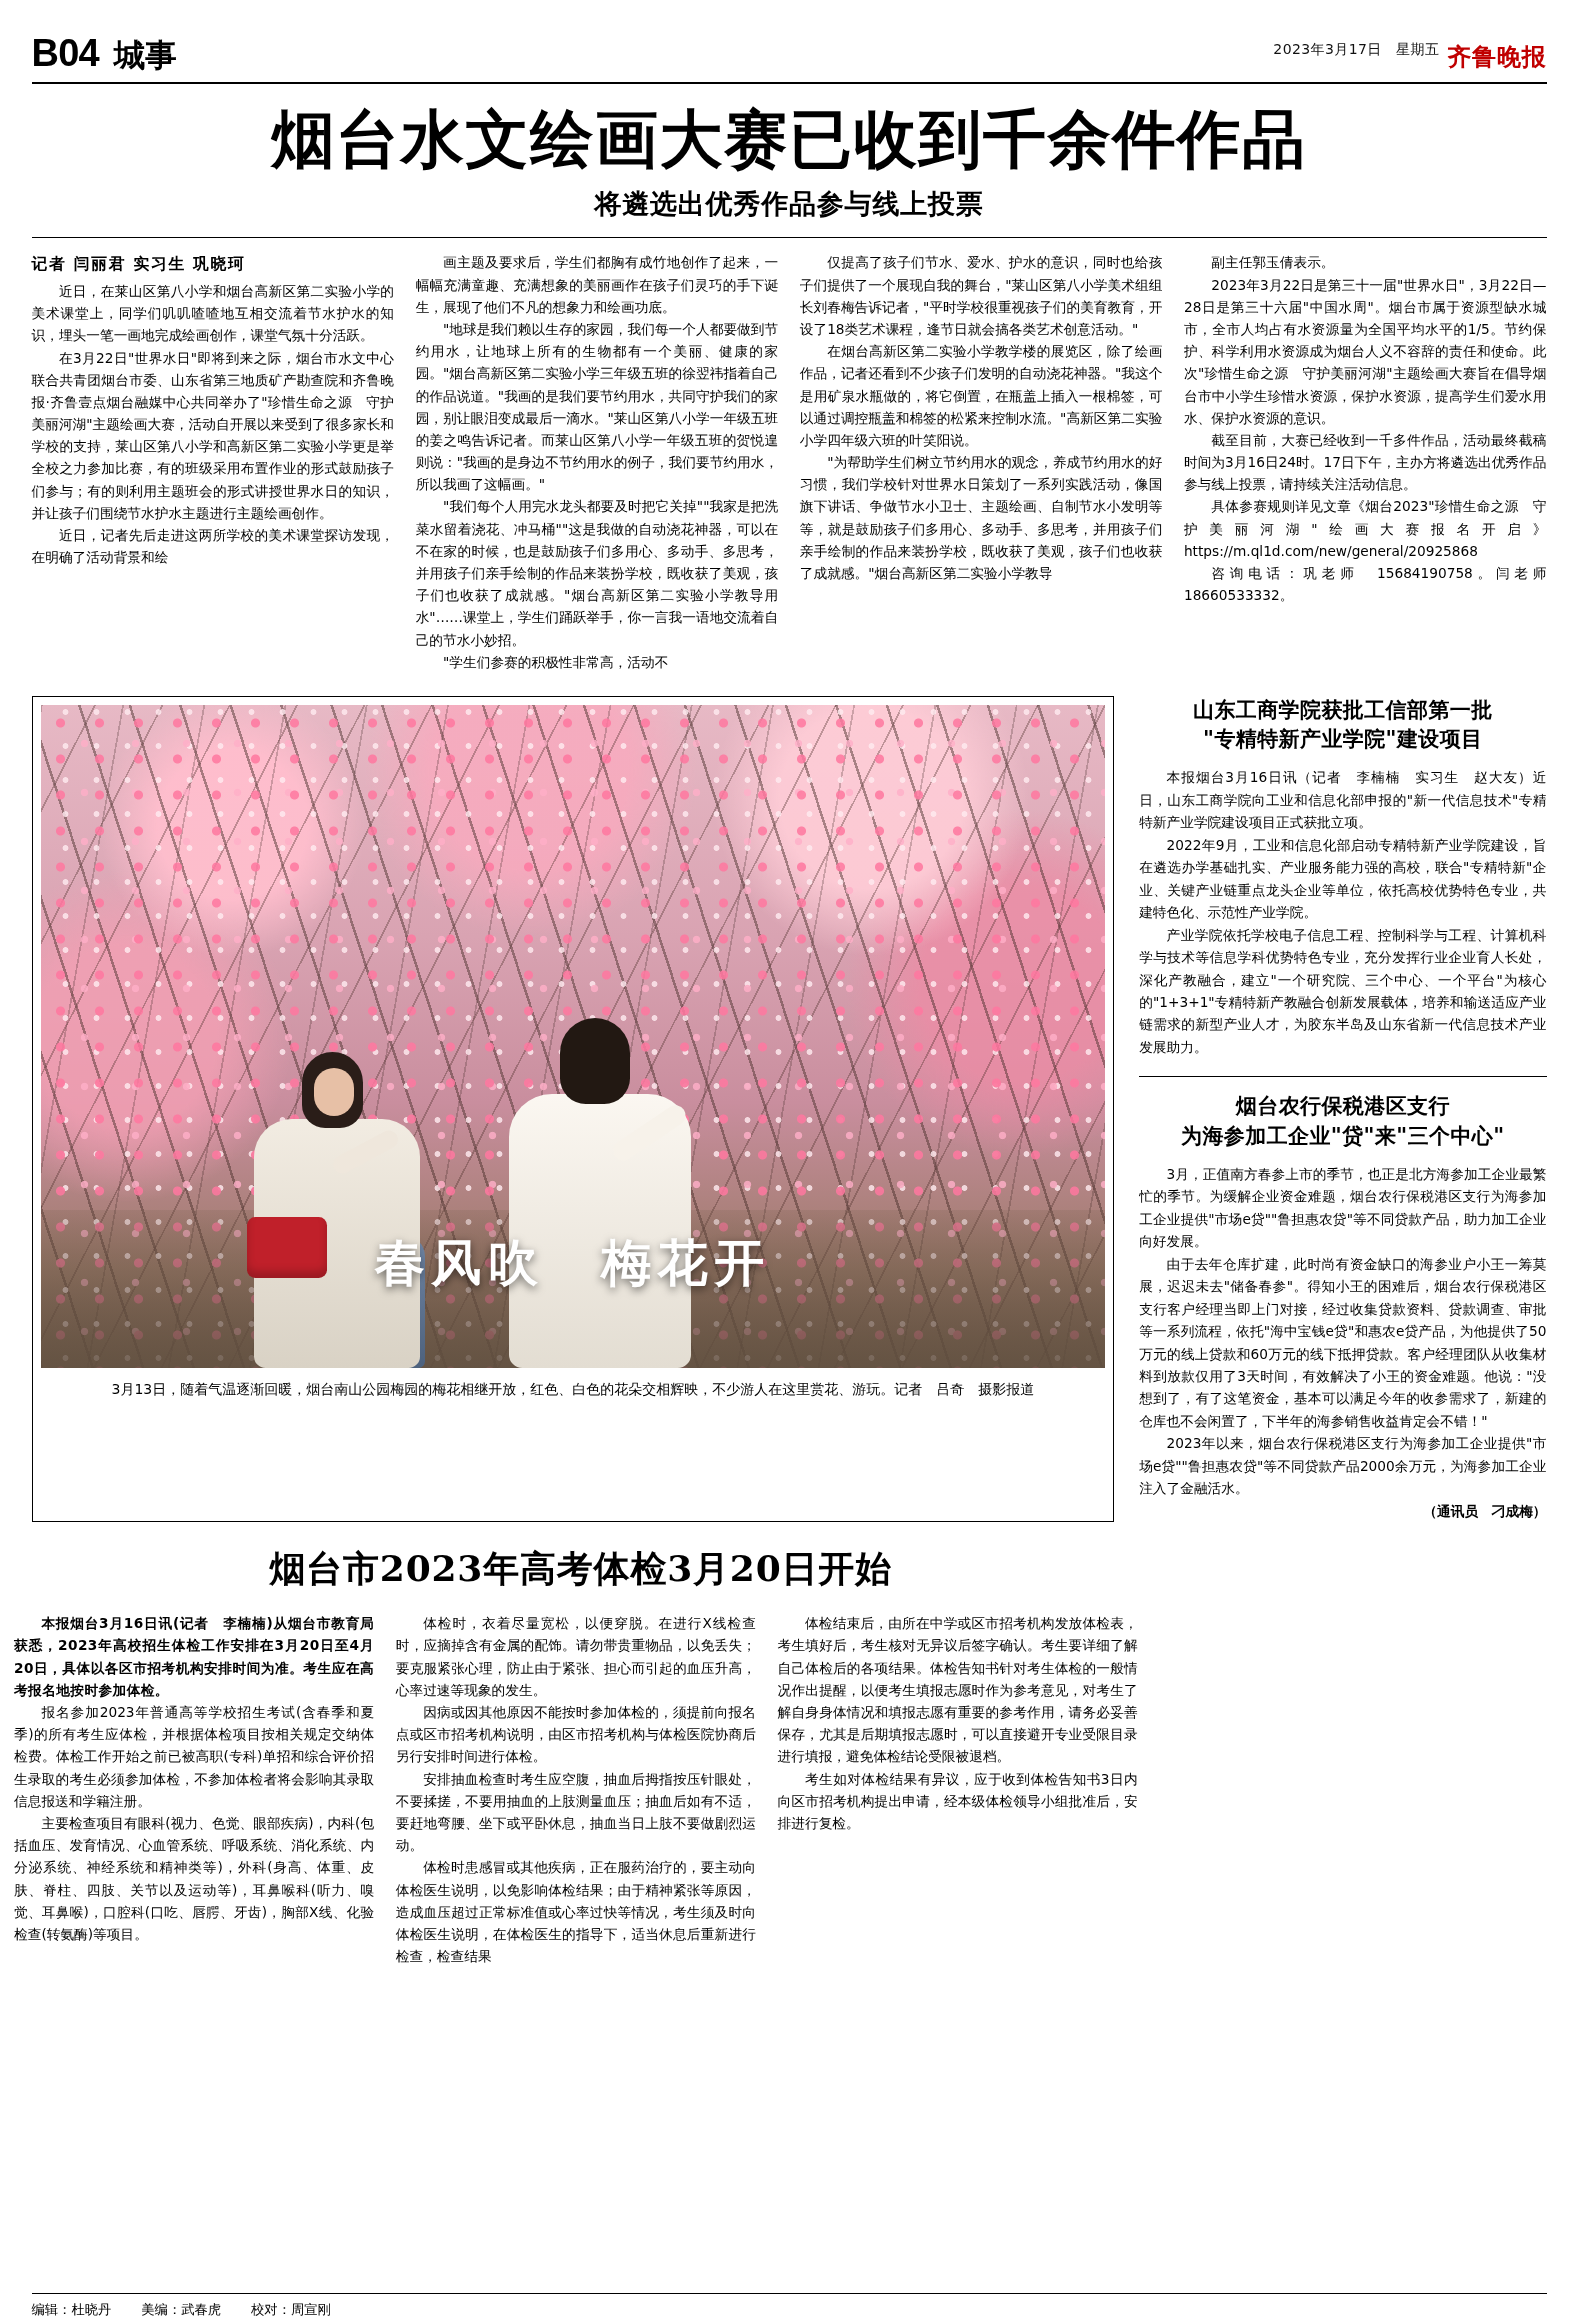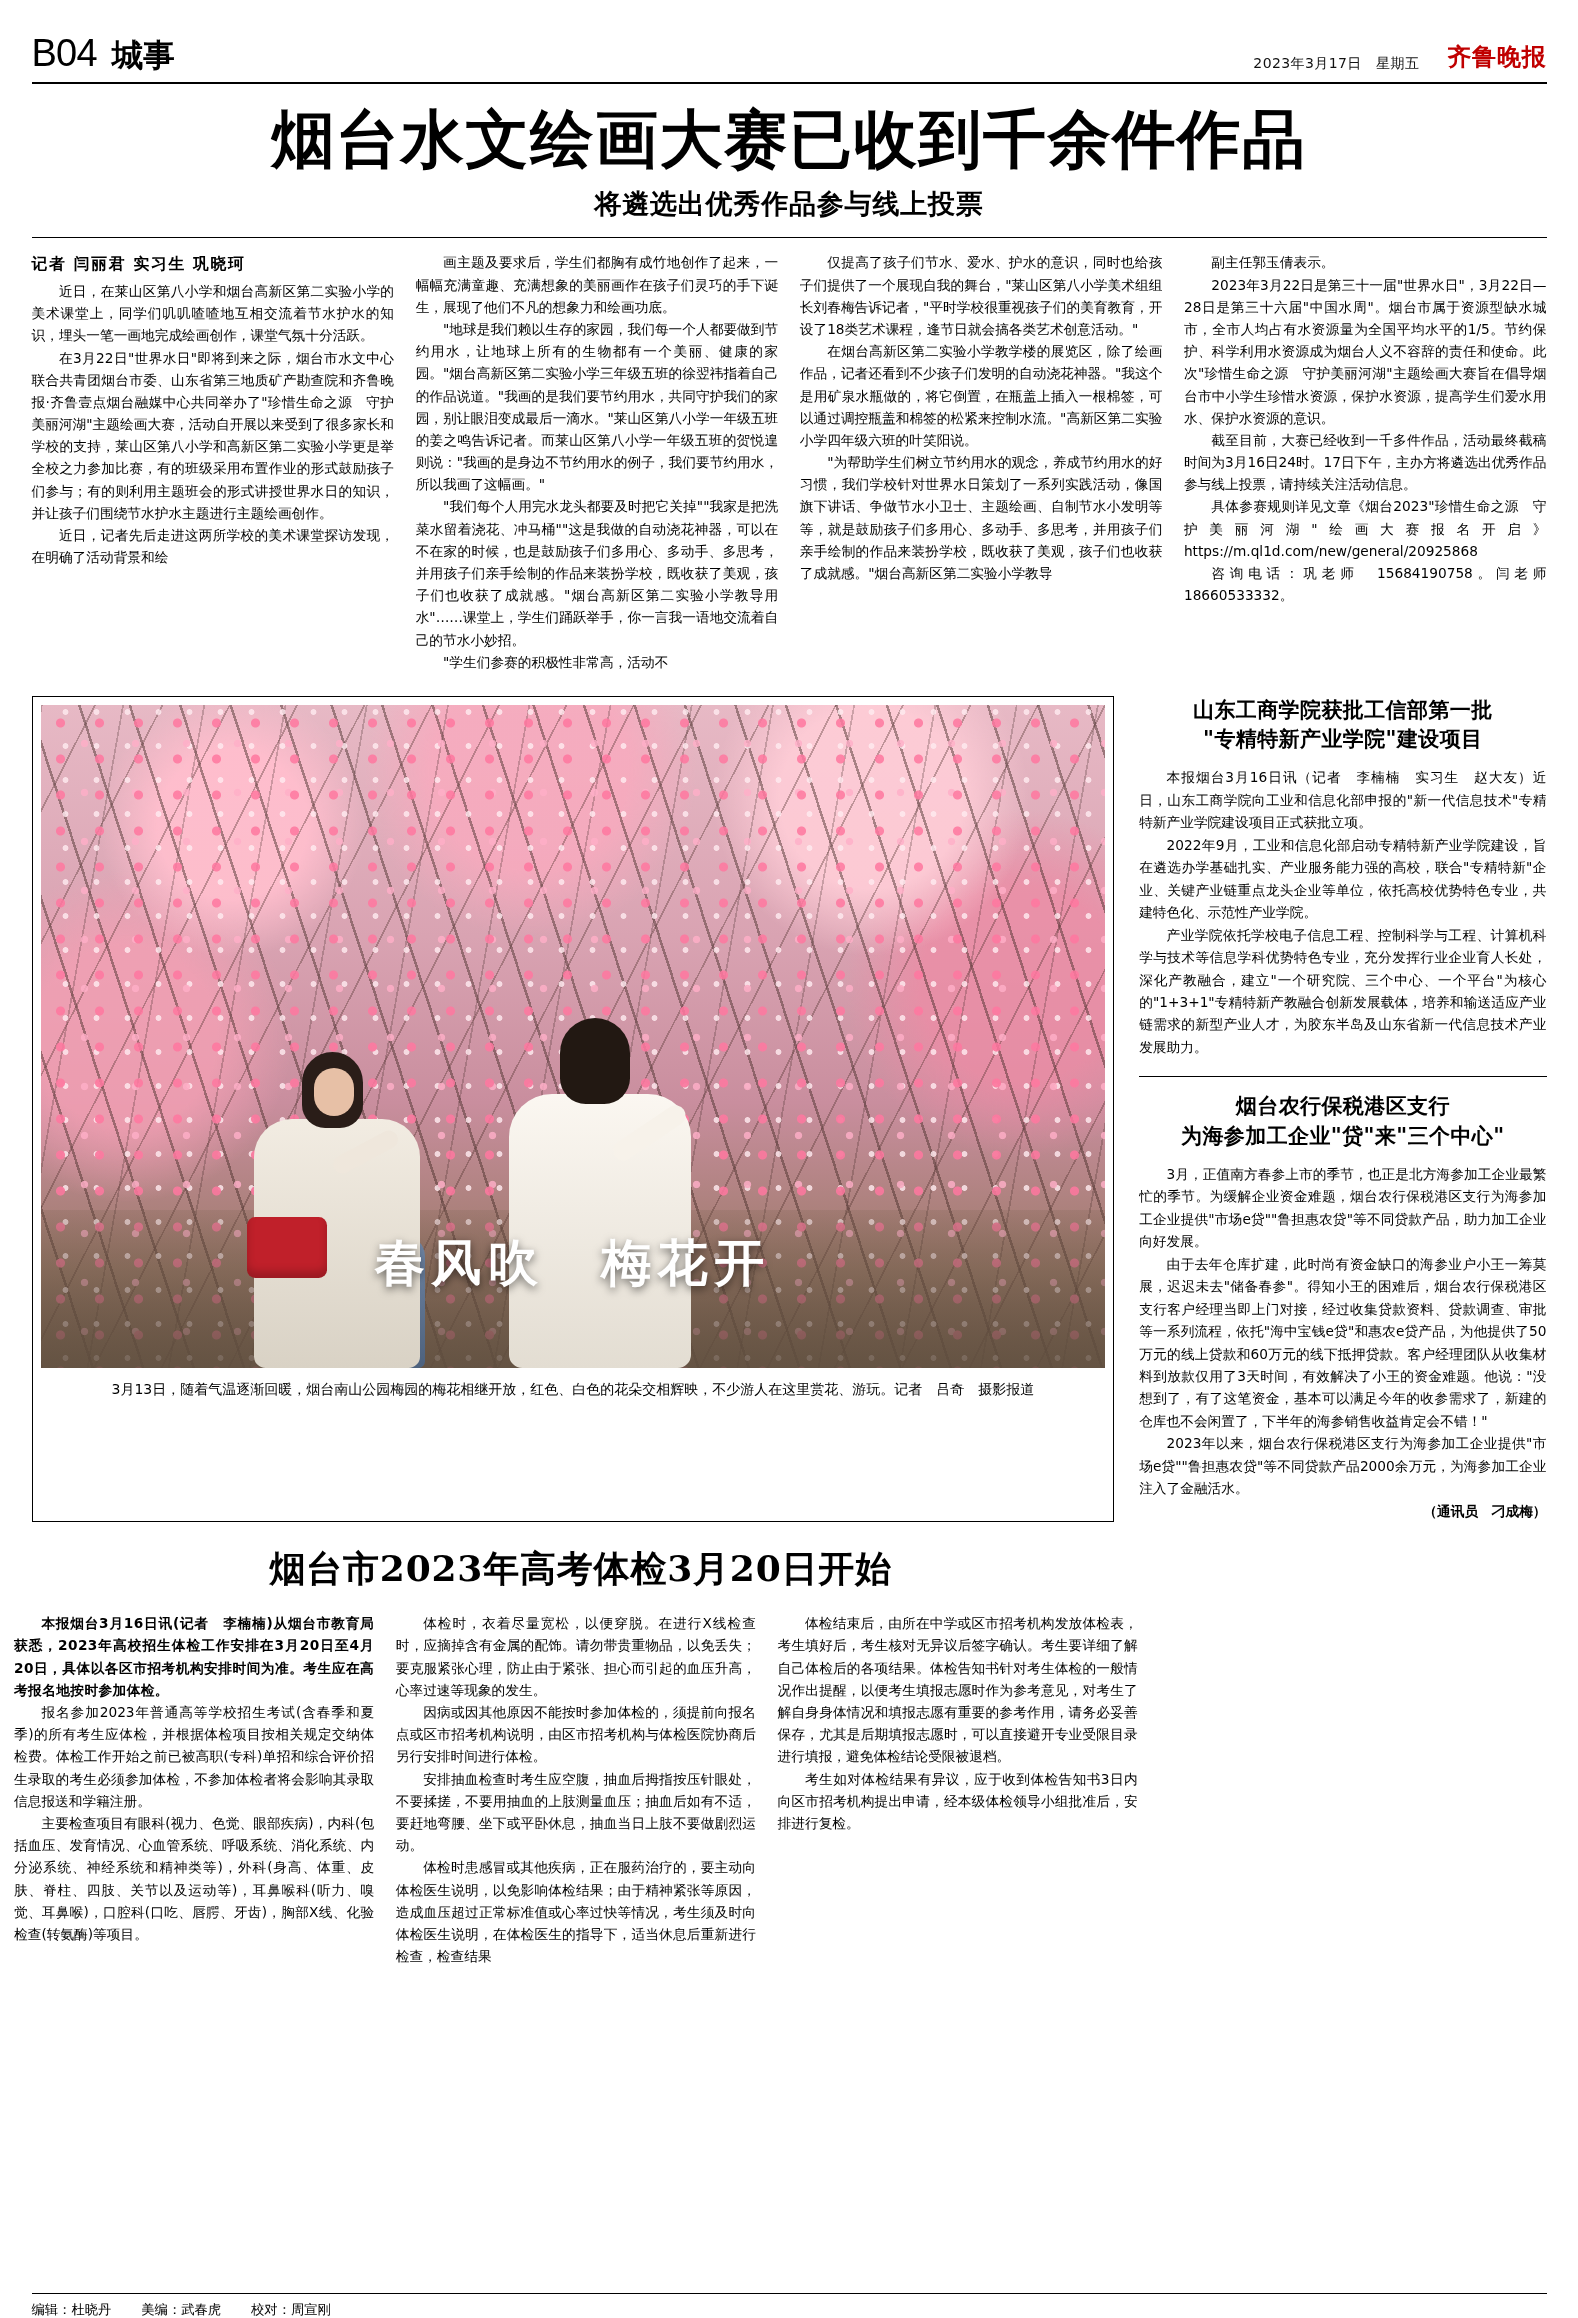--- a/index.html
+++ b/index.html
@@ -34,32 +34,32 @@
   }
   .masthead-left {
     display: flex;
     align-items: baseline;
     gap: 15px;
     padding-bottom: 5px;
   }
   .page-code {
     font-family: "Liberation Sans", sans-serif;
     font-size: 38px;
-    font-weight: normal;
+    font-weight: bold;
     letter-spacing: -0.8px;
   }
   .section-name {
     font-family: "DejaVu Sans", sans-serif;
     font-size: 31.5px;
     font-weight: bold;
   }
   .masthead-right {
     display: flex;
-    align-items: flex-end;
-    gap: 28px;
+    align-items: flex-start;
+    gap: 8px;
     padding-bottom: 8.3px;
   }
   .issue-date {
     font-size: 14px;
     font-family: "DejaVu Sans", sans-serif;
     color: #111;
     letter-spacing: 0.4px;
   }
   .paper-logo {
     font-family: "DejaVu Serif", serif;

